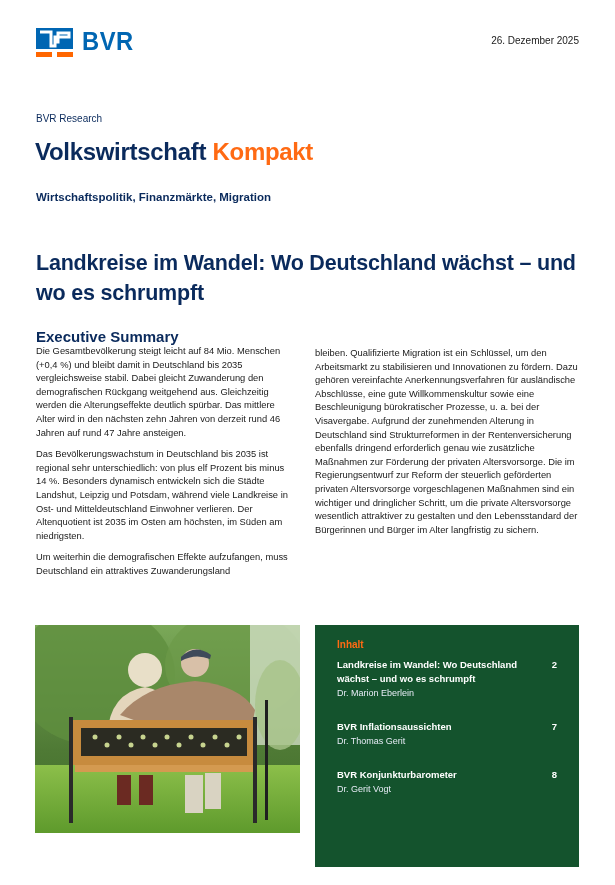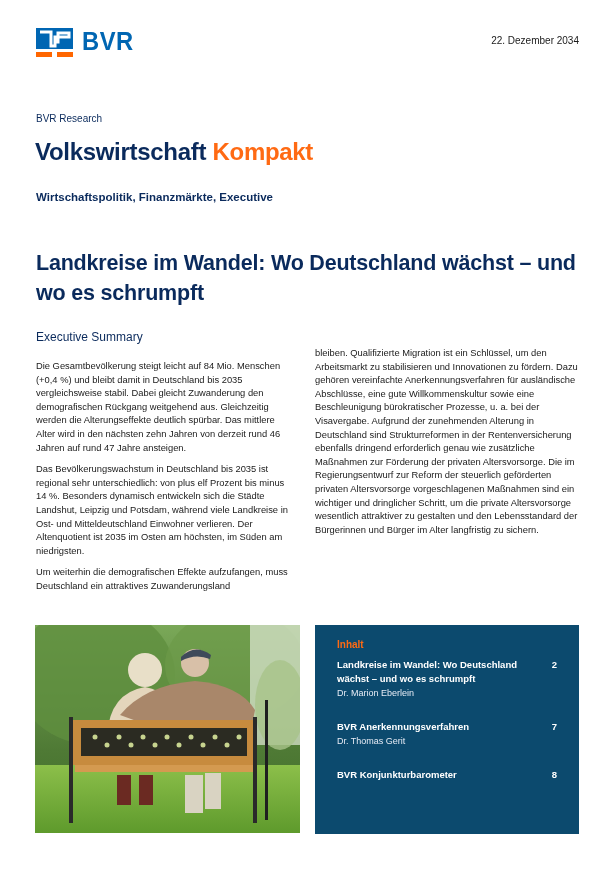--- a/index.html
+++ b/index.html
@@ -19,26 +19,26 @@
   .research { position: absolute; left: 36px; top: 113px; font-size: 10px; font-weight: normal; color: #0a2a5c; }
   .title { position: absolute; left: 35px; top: 138px; font-size: 24px; font-weight: bold; color: #0a2a5c; letter-spacing: -0.3px; white-space: nowrap; }
   .title .accent { color: #ff6a13; }
   .subtitle { position: absolute; left: 36px; top: 191px; font-size: 11.5px; font-weight: bold; color: #0a2a5c; }
 
   .headline { position: absolute; left: 36px; top: 248px; width: 570px; font-size: 21.5px; font-weight: bold; color: #0a2a5c; line-height: 30px; letter-spacing: -0.2px; }
 
   .col { position: absolute; font-size: 9.35px; line-height: 13.6px; color: #1a1a1a; }
   .col-left { left: 36px; top: 330px; width: 260px; }
   .col-right { left: 315px; top: 347px; width: 268px; }
-  .section-h { font-size: 12px; font-weight: normal; color: #0a2a5c; margin-bottom: 16px; line-height: 14px; }
+  .section-h { font-size: 15px; font-weight: bold; color: #0a2a5c; margin-bottom: 1px; line-height: 14px; }
   .col p { margin-bottom: 8px; }
 
   .photo { position: absolute; left: 35px; top: 625px; width: 265px; height: 208px; overflow: hidden; }
 
-  .toc { position: absolute; left: 315px; top: 625px; width: 264px; height: 209px; background: #0c4a6e; padding: 14px 22px 0 22px; color: #ffffff; }
+  .toc { position: absolute; left: 315px; top: 625px; width: 264px; height: 242px; background: #14532d; padding: 14px 22px 0 22px; color: #ffffff; }
   .toc-h { font-size: 10px; font-weight: bold; color: #ff6a13; margin-bottom: 8px; }
   .toc-item { display: flex; justify-content: space-between; margin-bottom: 20px; }
   .toc-item .txt { width: 200px; }
   .toc-item .t { font-size: 9.5px; font-weight: bold; line-height: 14px; }
   .toc-item .a { font-size: 9px; line-height: 14px; color: #e6ebf5; }
   .toc-item .p { font-size: 9.5px; font-weight: bold; width: 16px; text-align: right; line-height: 14px; }
 </style>
 </head>
 <body>
 
@@ -48,28 +48,28 @@
       <svg width="37" height="21" viewBox="0 0 37 21">
         <path d="M4 4 H15 V18 H19 V9 H33 V5 H22 V14 H19" fill="none" stroke="#ffffff" stroke-width="3"></path>
       </svg>
     </div>
     <div class="orange-l"></div>
     <div class="orange-r"></div>
   </div>
   <span class="logo-text">BVR</span>
 </div>
 
-<div class="date">22. Dezember 2034</div>
+<div class="date">26. Dezember 2025</div>
 
 <div class="research">BVR Research</div>
 <div class="title">
   <span>Volkswirtschaft</span>
   <span class="accent">Kompakt</span>
 </div>
-<div class="subtitle">Wirtschaftspolitik, Finanzmärkte, Executive</div>
+<div class="subtitle">Wirtschaftspolitik, Finanzmärkte, Migration</div>
 
 <h1 class="headline">Landkreise im Wandel: Wo Deutschland wächst – und wo es schrumpft</h1>
 
 <div class="col col-left">
   <div class="section-h">Executive Summary</div>
   <p>Die Gesamtbevölkerung steigt leicht auf 84 Mio. Menschen (+0,4 %) und bleibt damit in Deutschland bis 2035 vergleichsweise stabil. Dabei gleicht Zuwanderung den demografischen Rückgang weitgehend aus. Gleichzeitig werden die Alterungseffekte deutlich spürbar. Das mittlere Alter wird in den nächsten zehn Jahren von derzeit rund 46 Jahren auf rund 47 Jahre ansteigen.</p>
   <p>Das Bevölkerungswachstum in Deutschland bis 2035 ist regional sehr unterschiedlich: von plus elf Prozent bis minus 14 %. Besonders dynamisch entwickeln sich die Städte Landshut, Leipzig und Potsdam, während viele Landkreise in Ost- und Mitteldeutschland Einwohner verlieren. Der Altenquotient ist 2035 im Osten am höchsten, im Süden am niedrigsten.</p>
   <p>Um weiterhin die demografischen Effekte aufzufangen, muss Deutschland ein attraktives Zuwanderungsland</p>
 </div>
 
@@ -138,25 +138,26 @@
   <div class="toc-item">
     <div class="txt">
       <div class="t">Landkreise im Wandel: Wo Deutschland wächst – und wo es schrumpft</div>
       <div class="a">Dr. Marion Eberlein</div>
     </div>
     <div class="p">2</div>
   </div>
 
   <div class="toc-item">
     <div class="txt">
-      <div class="t">BVR Anerkennungsverfahren</div>
+      <div class="t">BVR Inflationsaussichten</div>
       <div class="a">Dr. Thomas Gerit</div>
     </div>
     <div class="p">7</div>
   </div>
 
   <div class="toc-item">
     <div class="txt">
       <div class="t">BVR Konjunkturbarometer</div>
+      <div class="a">Dr. Gerit Vogt</div>
     </div>
     <div class="p">8</div>
   </div>
 </div>
 
 </body></html>

